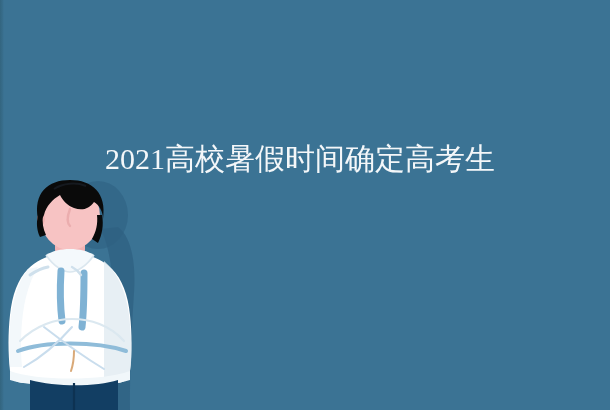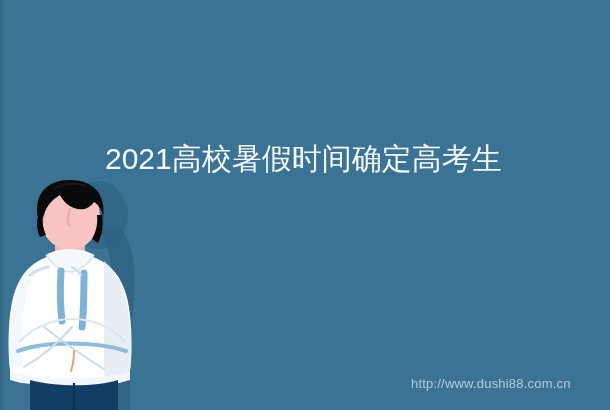--- a/index.html
+++ b/index.html
@@ -30,21 +30,21 @@
     left: 105px;
     top: 138px;
     width: 495px;
     color: #f4f7f9;
     font-size: 30px;
     line-height: 41px;
     letter-spacing: 0px;
     font-weight: 400;
     white-space: nowrap;
   }
-  #headline .line { display: block; }
+  #headline .line { display: block; font-family: Liberation Serif, serif; }
 
   
   #watermark {
     position: absolute;
     left: 411px;
     top: 376px;
     color: rgba(236, 244, 249, 0.66);
     font-size: 13px;
     letter-spacing: 0.2px;
     white-space: nowrap;
@@ -147,15 +147,14 @@
         <path d="M74 208 L74 235" stroke="#0d3252" stroke-width="2.2" fill="none"></path>
       </g>
 
     </svg>
   </div>
 
   <div id="headline">
     <span class="line">2021高校暑假时间确定高考生</span>
   </div>
 
-  <div id="watermark">http://www.dushi88.com.cn</div>
 
 </div>
 
 </body></html>

